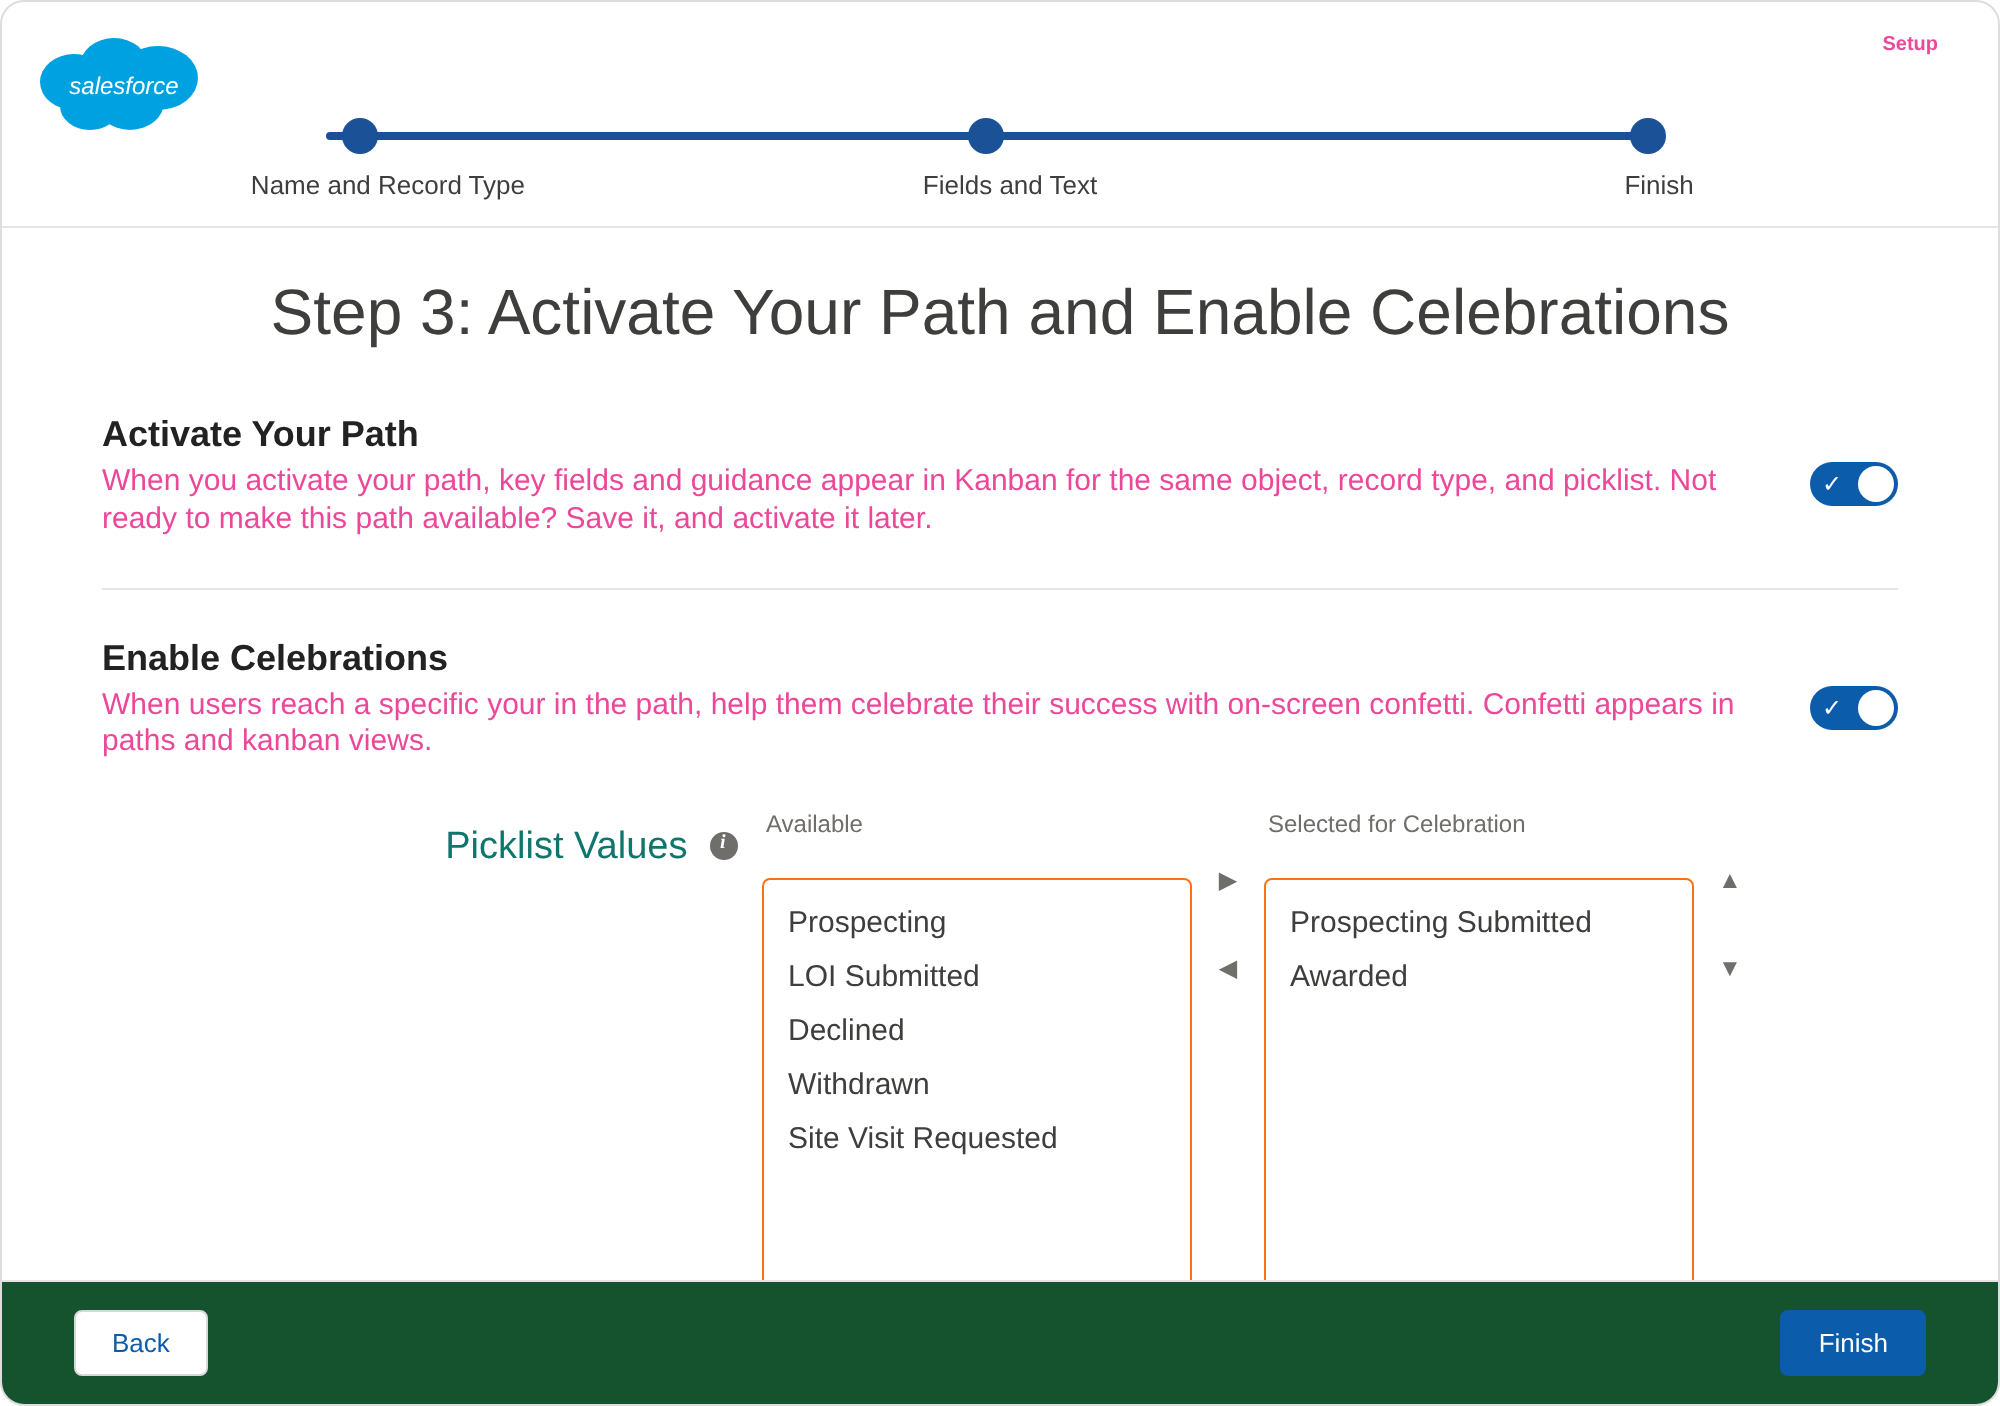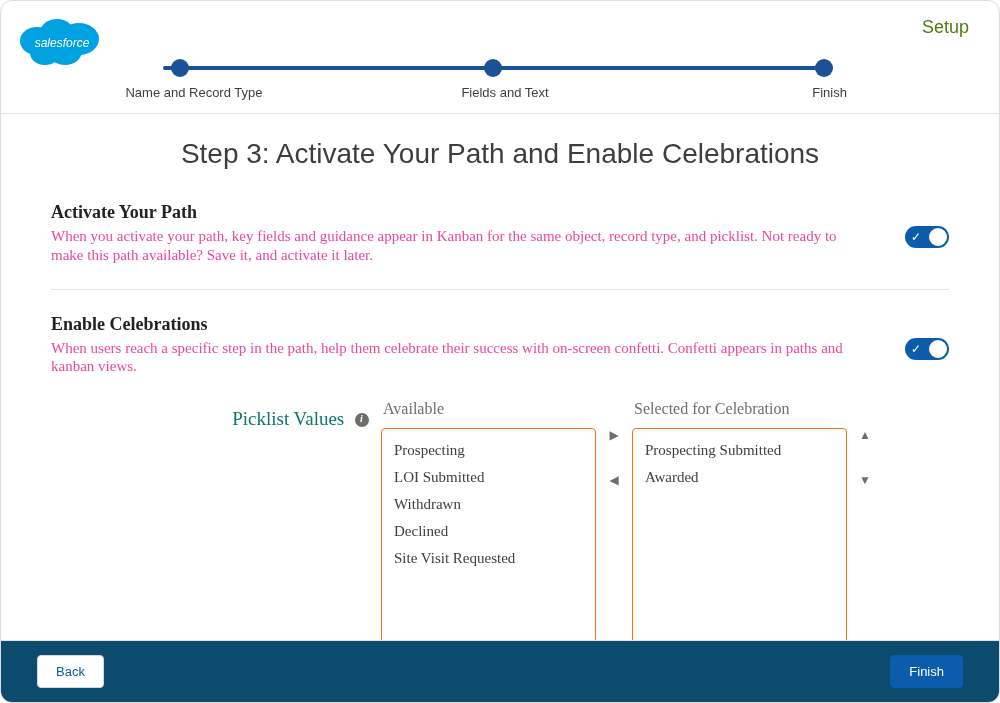--- a/index.html
+++ b/index.html
@@ -20,23 +20,23 @@
   }
   .logo {
     position: absolute;
     top: 8px;
     left: 16px;
   }
   .setup-link {
     position: absolute;
     top: 16px;
     right: 30px;
-    color: #4d7c0f;
-    font-size: 18px;
-    font-weight: 400;
+    color: #ec4899;
+    font-size: 10px;
+    font-weight: 700;
     cursor: pointer;
   }
   .stepper {
     margin: 44px auto 0 auto;
     width: 680px;
     position: relative;
     height: 50px;
   }
   .stepper-line {
     position: absolute;
@@ -71,29 +71,28 @@
   .lbl3 { right: 0; transform: translateX(40%); }
   .content-top-rule {
     border-top: 1px solid #e5e5e5;
     margin-top: 8px;
   }
   .content {
     padding: 24px 50px 0 50px;
   }
   .page-title {
     text-align: center;
-    font-size: 28px;
+    font-size: 32px;
     font-weight: 400;
     color: #3E3E3C;
     margin-bottom: 32px;
   }
   .section {
     position: relative;
     margin-bottom: 20px;
-    font-family: Liberation Serif, serif;
   }
   .section-title {
     font-size: 18px;
     font-weight: 600;
     color: #222;
     margin-bottom: 4px;
   }
   .section-desc {
     font-size: 15px;
     color: #ec4899;
@@ -164,23 +163,23 @@
     position: absolute;
     left: 5px;
     top: 0px;
     font-family: serif;
   }
   .list-col {
     display: flex;
     flex-direction: column;
   }
   .list-header {
-    font-size: 16px;
+    font-size: 12px;
     color: #706E6B;
-    margin-bottom: 10px;
+    margin-bottom: 20px;
     padding-left: 2px;
   }
   .listbox {
     width: 215px;
     height: 280px;
     border: 1px solid #f97316;
     border-radius: 4px;
     padding: 8px 0;
     overflow: auto;
     background: #fff;
@@ -216,21 +215,21 @@
   .footer {
     position: absolute;
     bottom: 0;
     left: 0;
     right: 0;
     border-top: 1px solid #e5e5e5;
     padding: 14px 36px;
     display: flex;
     justify-content: space-between;
     align-items: flex-end;
-    background: #0c4a6e;
+    background: #14532d;
   }
   .btn {
     padding: 8px 18px;
     border-radius: 4px;
     font-size: 13px;
     cursor: pointer;
   }
   .btn-back {
     border: 1px solid #d8d8d8;
     background: #fff;
@@ -282,39 +281,39 @@
     <div class="toggle">
       <span class="check">✓</span>
       <span class="knob"></span>
     </div>
   </div>
 
   <div class="divider"></div>
 
   <div class="section">
     <div class="section-title">Enable Celebrations</div>
-    <div class="section-desc">When users reach a specific step in the path, help them celebrate their success with on-screen confetti. Confetti appears in paths and kanban views.</div>
+    <div class="section-desc">When users reach a specific your in the path, help them celebrate their success with on-screen confetti. Confetti appears in paths and kanban views.</div>
     <div class="toggle">
       <span class="check">✓</span>
       <span class="knob"></span>
     </div>
 
     <div class="dual-list-row">
       <div class="dual-label">
         <span>Picklist Values</span>
         <span class="info-icon"></span>
       </div>
 
       <div class="list-col">
         <div class="list-header">Available</div>
         <div class="listbox">
           <div class="item">Prospecting</div>
           <div class="item">LOI Submitted</div>
+          <div class="item">Declined</div>
           <div class="item">Withdrawn</div>
-          <div class="item">Declined</div>
           <div class="item">Site Visit Requested</div>
         </div>
       </div>
 
       <div class="move-col">
         <span class="arrow-btn">▶</span>
         <span class="arrow-btn">◀</span>
       </div>
 
       <div class="list-col">

